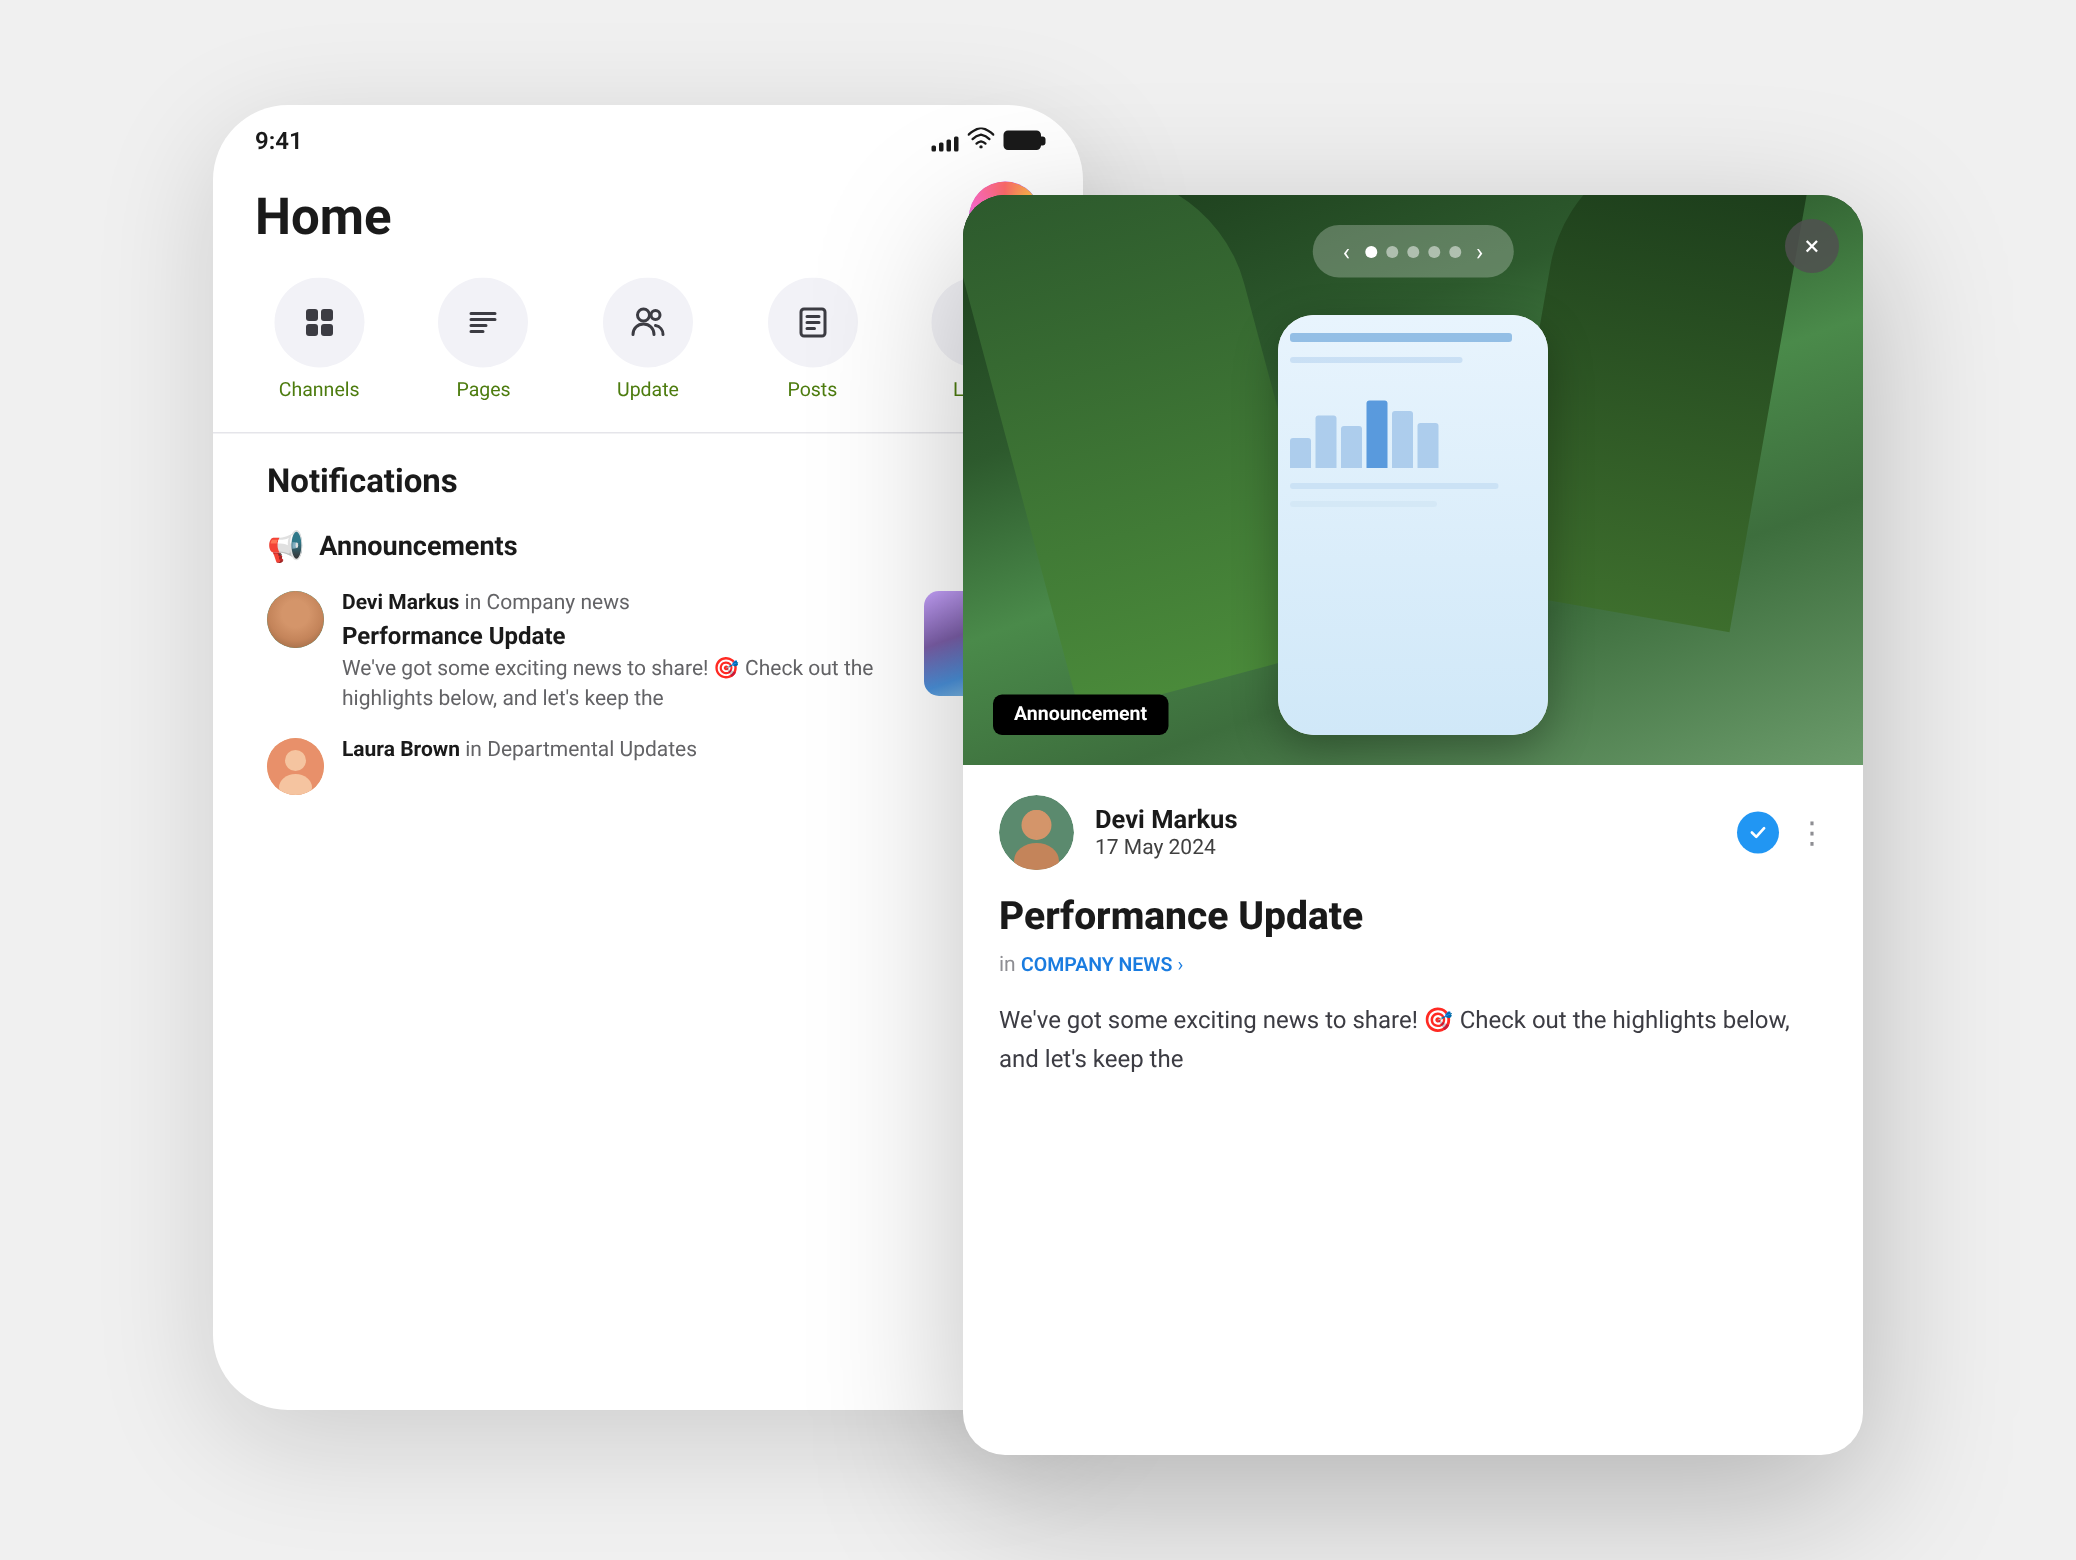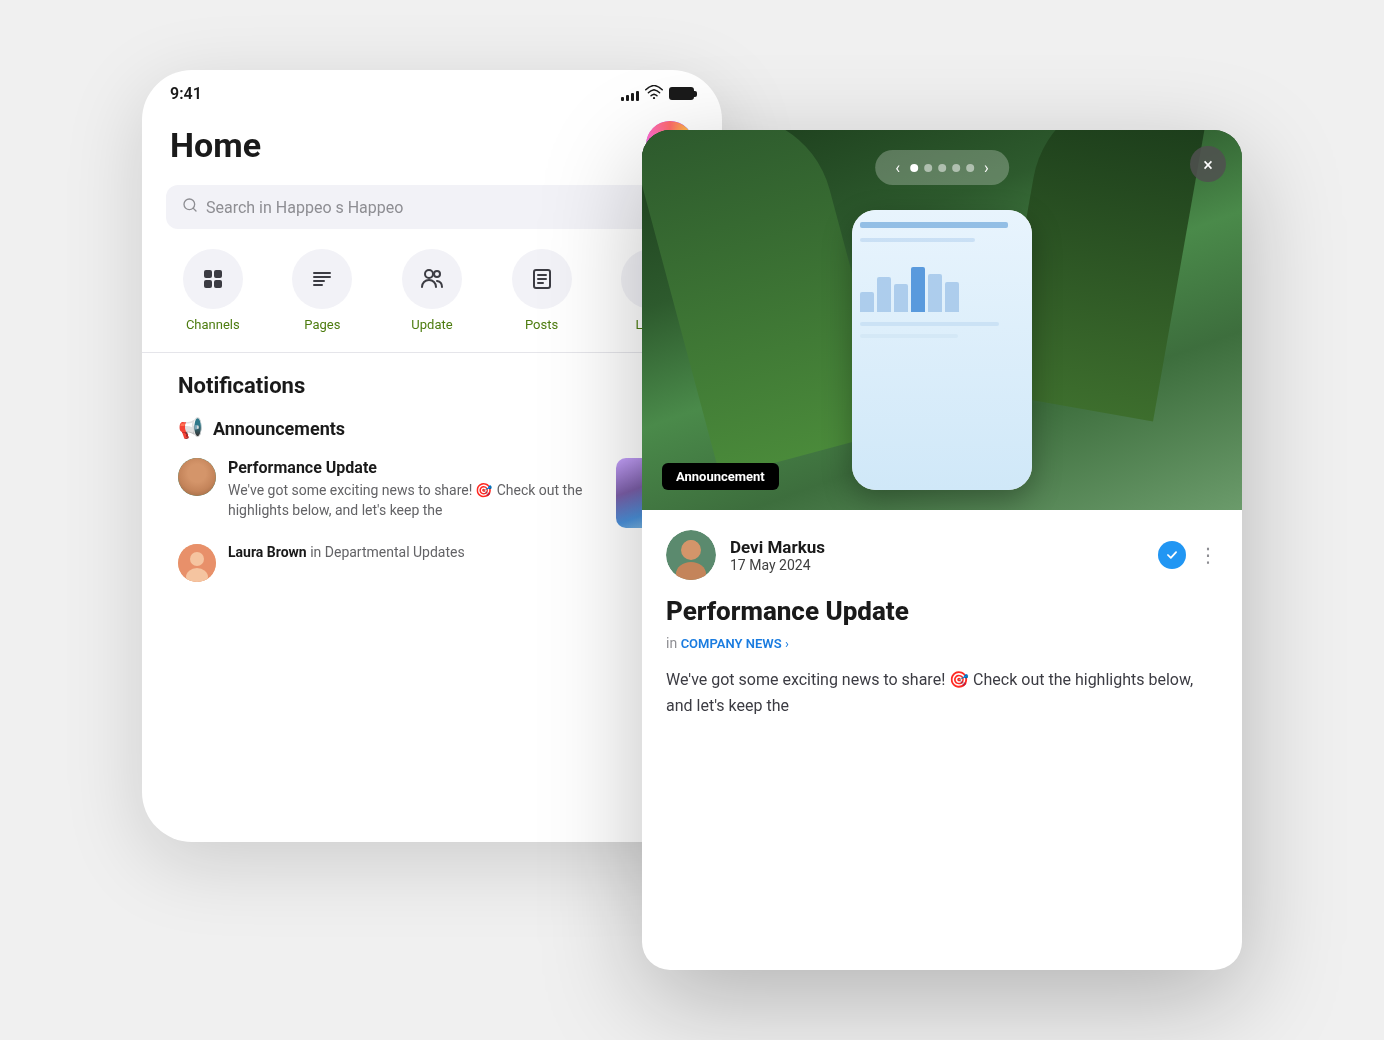--- a/index.html
+++ b/index.html
@@ -20,21 +20,21 @@
       width: 1100px;
       height: 900px;
     }
 
     
     .phone-bg {
       position: absolute;
       left: 0;
       top: 0;
       width: 580px;
-      height: 772px;
+      height: 870px;
       background: #ffffff;
       border-radius: 50px;
       box-shadow: 0 20px 80px rgba(0,0,0,0.15);
       overflow: hidden;
     }
 
     
     .status-bar {
       display: flex;
       justify-content: space-between;
@@ -589,29 +589,20 @@
       </div>
     </div>
 
     <div class="home-header">
       <h1 class="home-title">Home</h1>
       <div class="avatar-circle">
         <div class="avatar-inner"></div>
       </div>
     </div>
 
-    <div class="search-bar">
-      <span class="search-icon-svg">
-        <svg width="16" height="16" viewBox="0 0 24 24" fill="none">
-          <circle cx="11" cy="11" r="8" stroke="#8e8e93" stroke-width="2"></circle>
-          <path d="M21 21l-4.35-4.35" stroke="#8e8e93" stroke-width="2" stroke-linecap="round"></path>
-        </svg>
-      </span>
-      <span class="search-placeholder">Search in Happeo s Happeo</span>
-    </div>
 
     <div class="quick-links">
       <div class="quick-link-item">
         <div class="quick-link-icon">
           <svg width="24" height="24" viewBox="0 0 24 24" fill="none">
             <rect x="3" y="3" width="8" height="8" rx="2" fill="#3c3c43"></rect>
             <rect x="13" y="3" width="8" height="8" rx="2" fill="#3c3c43"></rect>
             <rect x="3" y="13" width="8" height="8" rx="2" fill="#3c3c43"></rect>
             <rect x="13" y="13" width="8" height="8" rx="2" fill="#3c3c43"></rect>
           </svg>
@@ -669,20 +660,24 @@
           <span class="announcement-label">Announcements</span>
         </div>
         <div class="badge">5</div>
       </div>
 
       <div class="post-item">
         <div class="author-avatar-sm devi-avatar">
           <div class="devi-face"></div>
         </div>
         <div class="post-author-info">
+          <div class="post-author-line">
+            <span class="post-author-name">Devi Markus</span>
+            <span class="post-channel"> in <span>Company news</span></span>
+          </div>
           <div class="post-title">Performance Update</div>
           <div class="post-excerpt">We've got some exciting news to share! 🎯 Check out the highlights below, and let's keep the</div>
         </div>
         <div class="post-thumbnail">
           <div class="post-thumbnail-inner"></div>
         </div>
       </div>
 
       <div class="post-item">
         <div class="author-avatar-sm laura-avatar" style="background: #e8a87c; display:flex; align-items:center; justify-content:center; overflow:hidden; border-radius:50%;">

